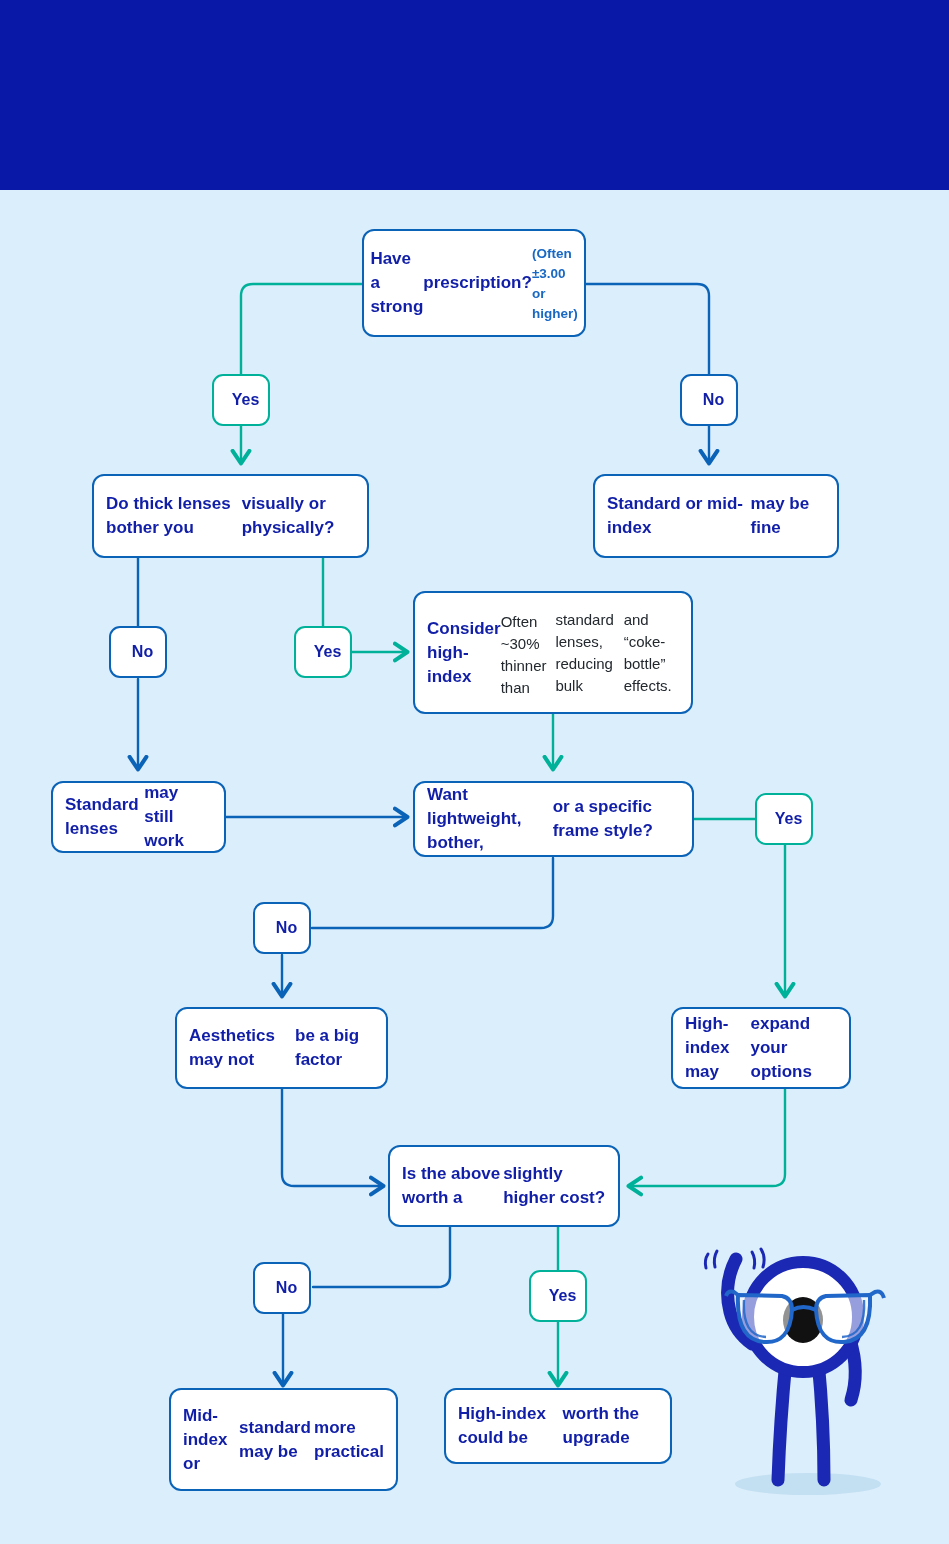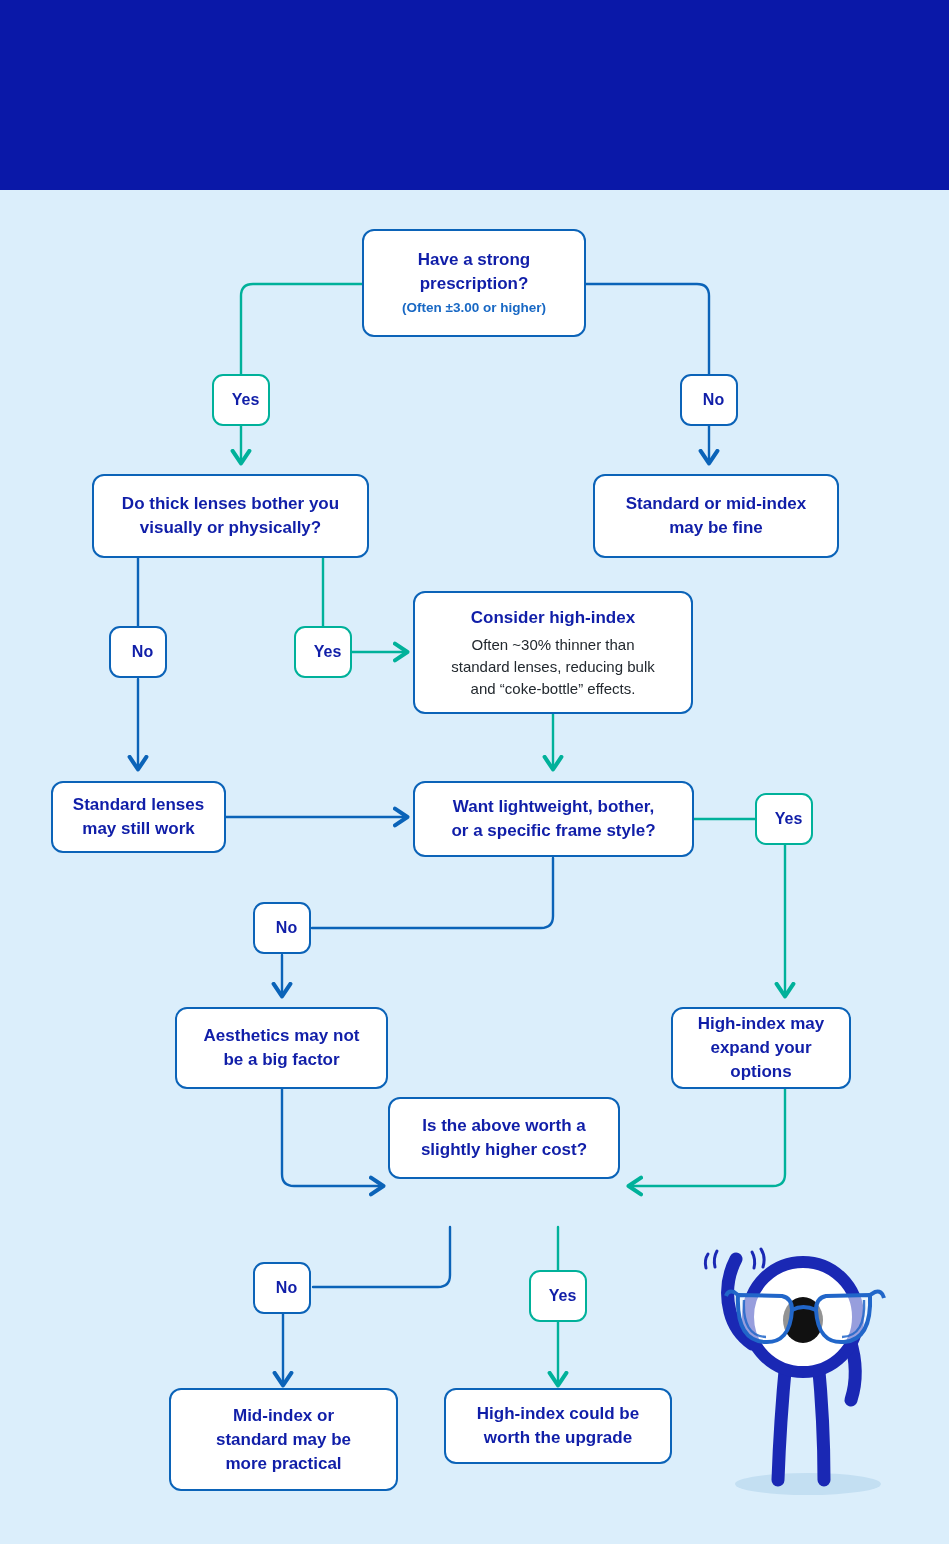--- a/index.html
+++ b/index.html
@@ -51,24 +51,23 @@
   }
 
   
   .node {
     position: absolute;
     background: #ffffff;
     border: 2.5px solid #0b63b8;
     border-radius: 12px;
     box-sizing: border-box;
     display: flex;
-    flex-direction: column;
     align-items: center;
     justify-content: center;
-    text-align: center;
+    text-align: left;
     padding: 6px 12px;
   }
   .node .title {
     color: #101ea8;
     font-weight: bold;
     font-size: 17px;
     line-height: 24px;
   }
   .node .sub {
     color: #1868c4;
@@ -202,21 +201,21 @@
   <div class="node" style="left:175px; top:1007px; width:213px; height:82px;">
     <div class="title">Aesthetics may not</div>
     <div class="title">be a big factor</div>
   </div>
 
   <div class="node" style="left:671px; top:1007px; width:180px; height:82px;">
     <div class="title">High-index may</div>
     <div class="title">expand your options</div>
   </div>
 
-  <div class="node" style="left:388px; top:1097px; width:232px; height:82px;">
+  <div class="node" style="left:388px; top:1145px; width:232px; height:82px;">
     <div class="title">Is the above worth a</div>
     <div class="title">slightly higher cost?</div>
   </div>
 
   <div class="node" style="left:169px; top:1388px; width:229px; height:103px;">
     <div class="title">Mid-index or</div>
     <div class="title">standard may be</div>
     <div class="title">more practical</div>
   </div>
 

